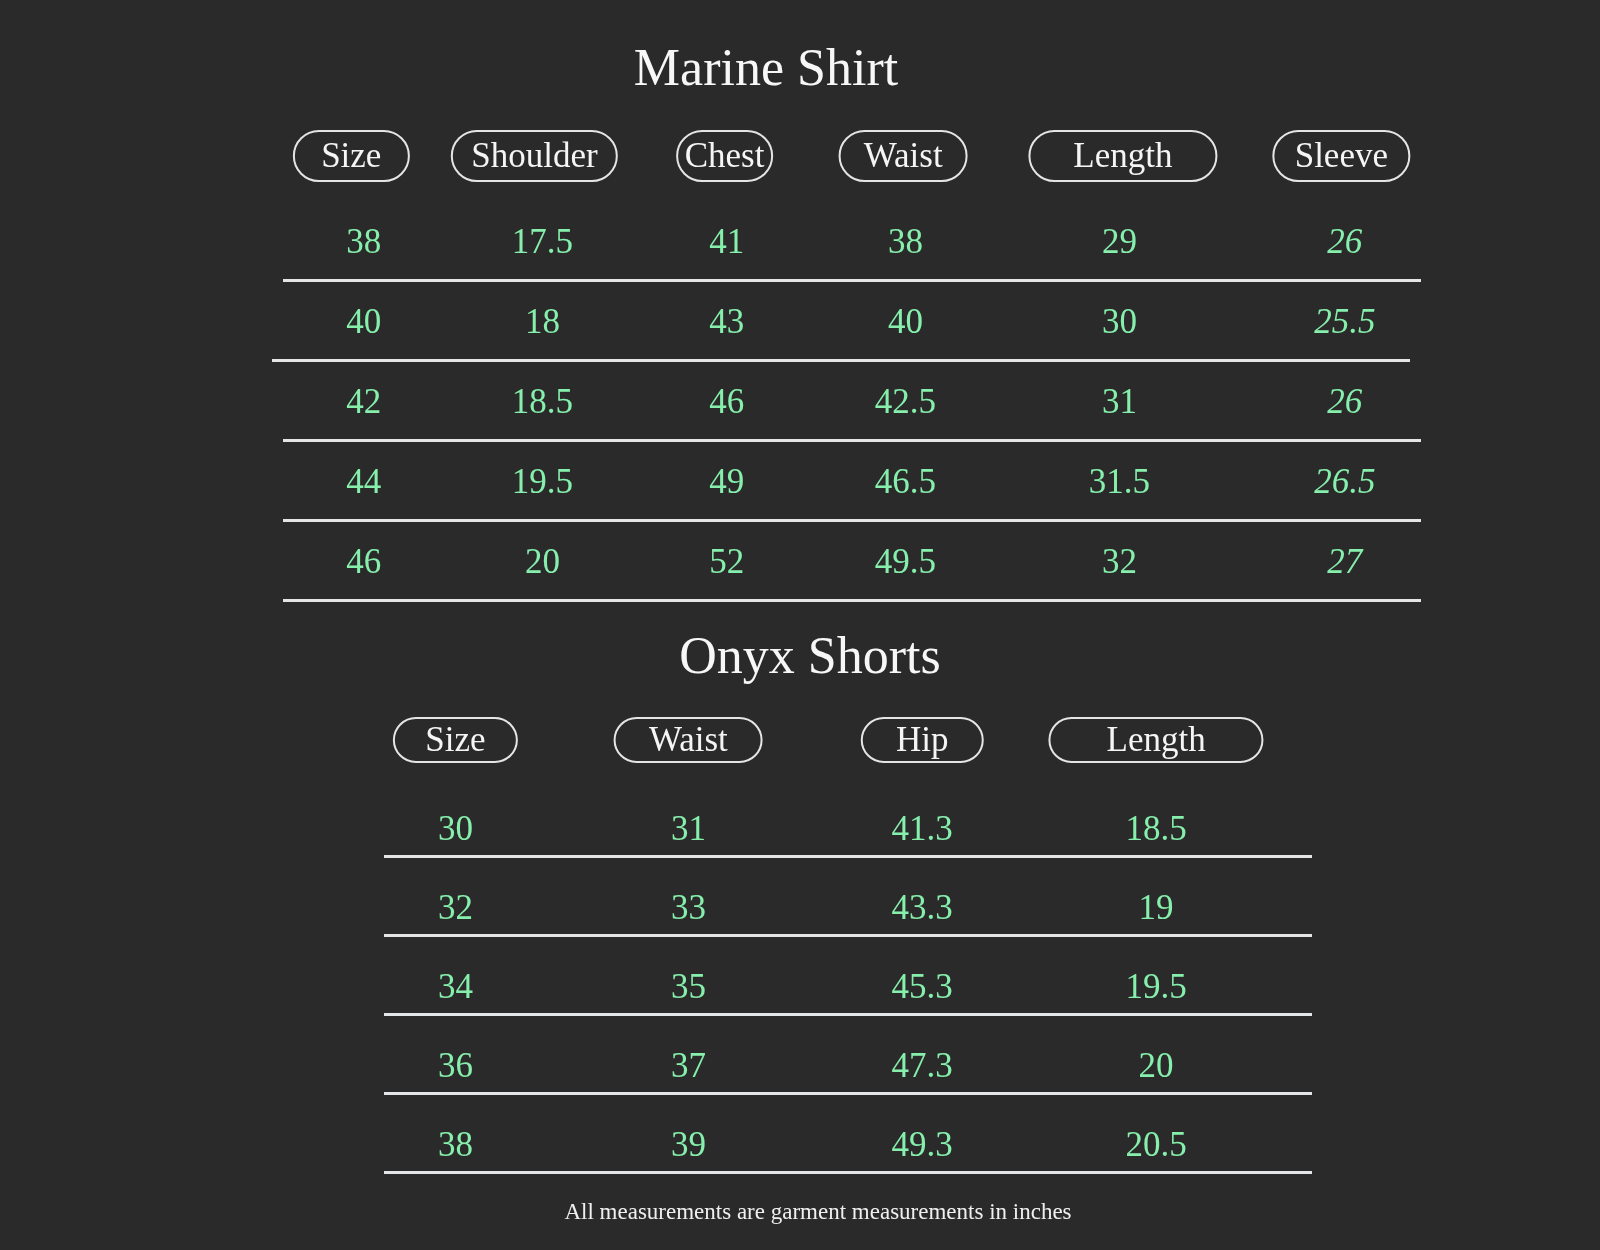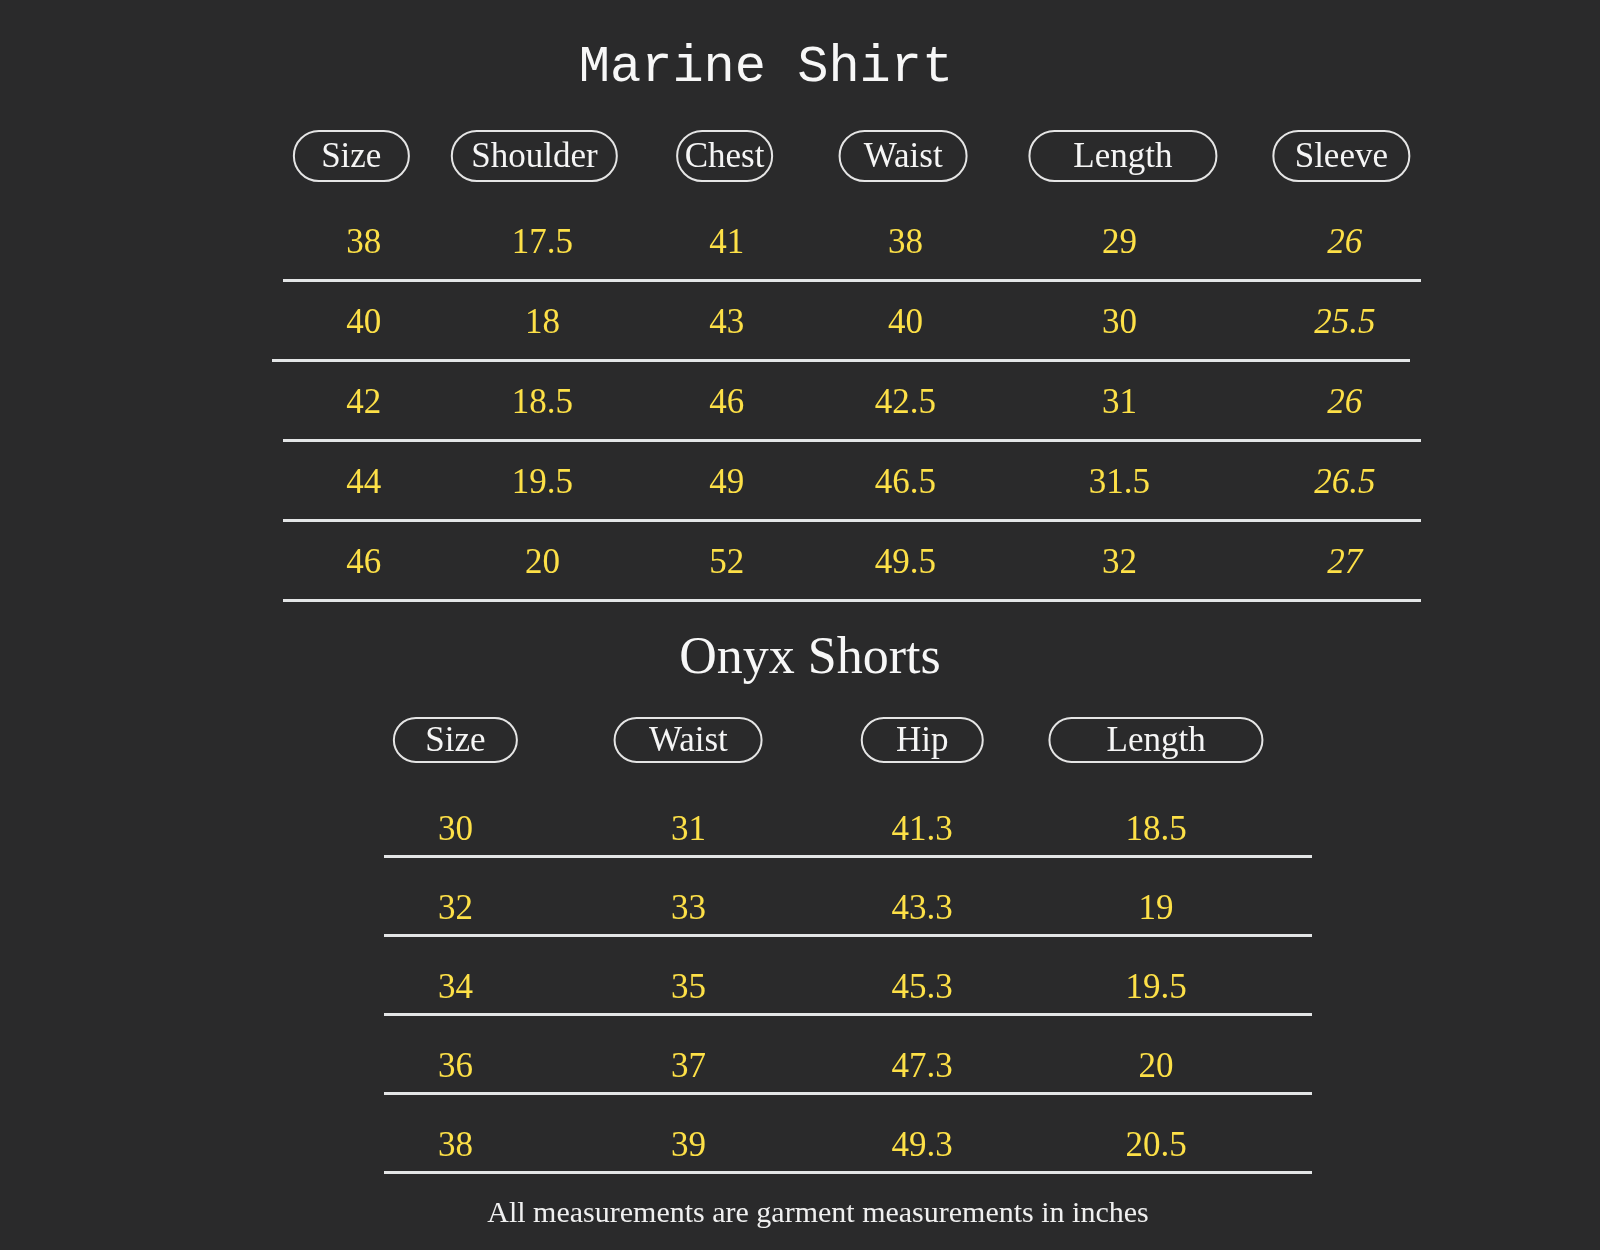--- a/index.html
+++ b/index.html
@@ -11,21 +11,21 @@
     color:#f3f3f3;
     overflow:hidden;
   }
   .section-title{
     position:absolute;
     transform:translate(-50%,-50%);
     font-size:52px;
     color:#f7f7f7;
     white-space:nowrap;
   }
-  .title-marine{left:766px;top:67px;font-family:Liberation Mono, monospace;}
+  .title-marine{left:766px;top:67px;}
   .title-onyx{left:810px;top:655px;}
 
   .header-row{position:absolute;}
   .marine-headers{left:283px;top:130px;width:1138px;height:52px;}
   .onyx-headers{left:384px;top:717px;width:928px;height:46px;}
 
   .pill{
     position:absolute;
     top:50%;
     transform:translate(-50%,-50%);
@@ -67,42 +67,42 @@
     background:#e3e5e6;
   }
   
   .marine-rows .row:nth-child(2)::after{left:-11px;right:11px;}
 
   .cell{
     position:absolute;
     transform:translate(-50%,-50%);
     font-size:35px;
     white-space:nowrap;
-    color:#fde047;
+    color:#86efac;
   }
   .marine-rows .cell{top:53%;}
   .onyx-rows .cell{top:66%;}
 
   .marine-rows .cell:nth-child(1){left:7.1%;}
   .marine-rows .cell:nth-child(2){left:22.8%;}
   .marine-rows .cell:nth-child(3){left:39.0%;}
   .marine-rows .cell:nth-child(4){left:54.7%;}
   .marine-rows .cell:nth-child(5){left:73.5%;text-align:center;}
   .marine-rows .cell:nth-child(6){left:93.3%;font-style:italic;}
 
   .onyx-rows .cell:nth-child(1){left:7.7%;}
   .onyx-rows .cell:nth-child(2){left:32.8%;}
   .onyx-rows .cell:nth-child(3){left:58.0%;}
   .onyx-rows .cell:nth-child(4){left:83.2%;}
 
   .footer-note{
     position:absolute;
     left:818px;top:1212px;
     transform:translate(-50%,-50%);
-    font-size:30px;
+    font-size:23px;
     white-space:nowrap;
     color:#f0f0f0;
   }
 </style>
 </head>
 <body>
 
 <div class="page">
 
   <div class="section-title title-marine">Marine Shirt</div>

